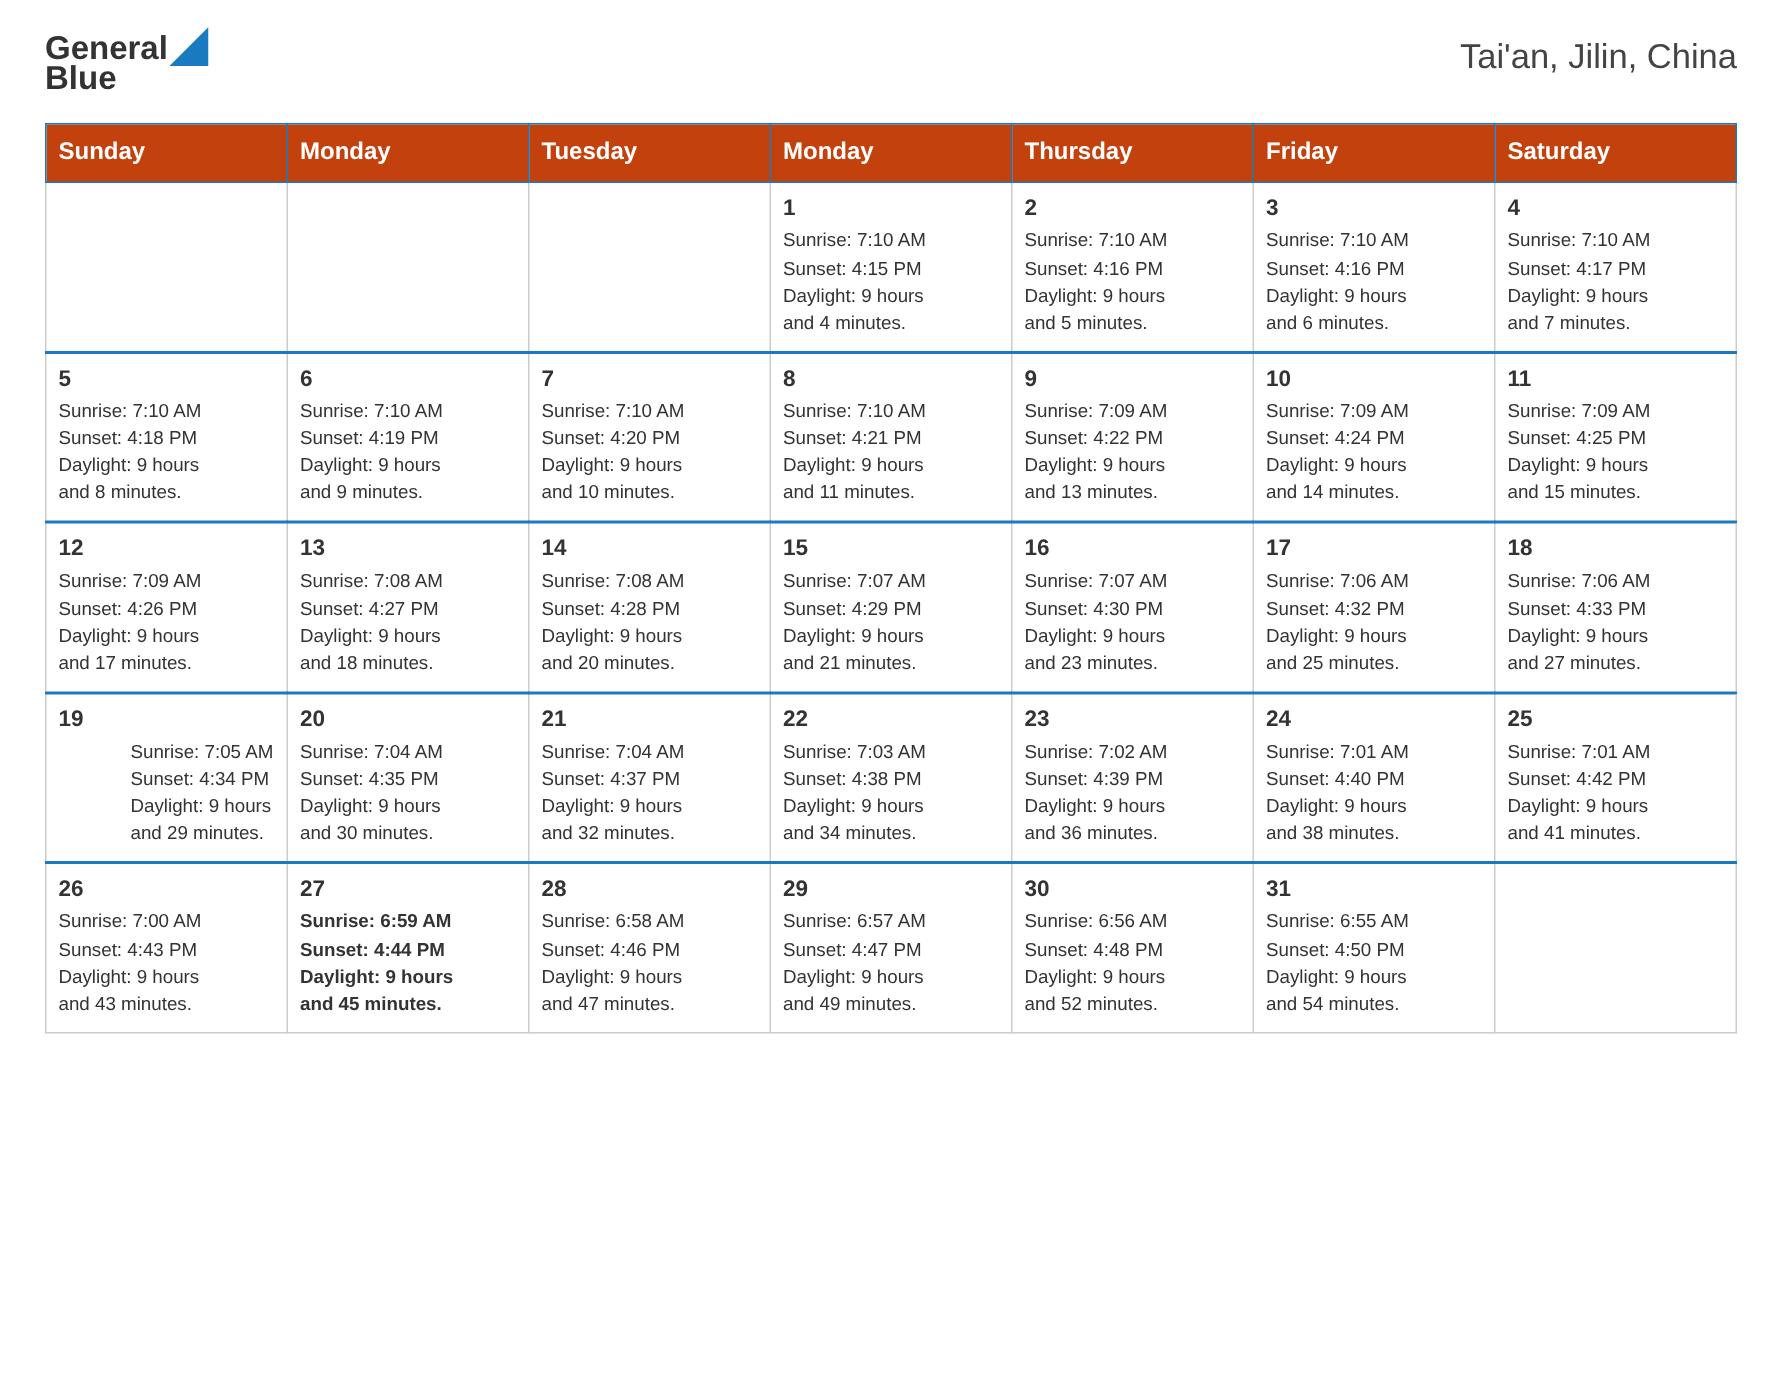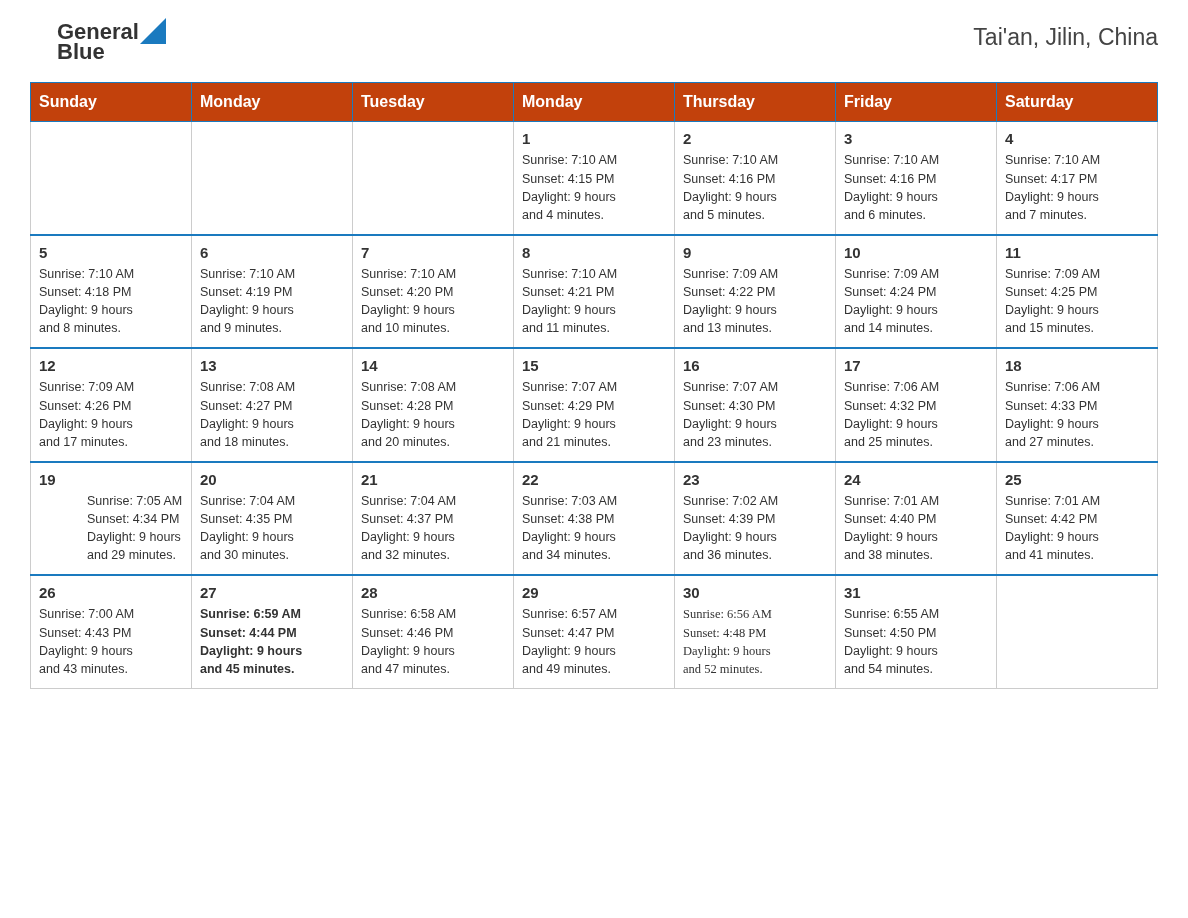--- a/index.html
+++ b/index.html
@@ -13,21 +13,20 @@
     .header {
       display: flex;
       justify-content: space-between;
       align-items: flex-start;
       margin-bottom: 18px;
     }
     .logo {
       display: flex;
       align-items: flex-start;
       gap: 0;
-      margin-left: 27px;
     }
     .logo-text {
       font-size: 22px;
       font-weight: bold;
       color: #333;
       line-height: 1.1;
     }
     .title-block {
       text-align: right;
     }
@@ -332,21 +331,21 @@
         </td>
         <td>
           <span class="day-number">29</span>
           <div class="day-info" style="white-space: pre-line;">Sunrise: 6:57 AM
 Sunset: 4:47 PM
 Daylight: 9 hours
 and 49 minutes.</div>
         </td>
         <td>
           <span class="day-number">30</span>
-          <div class="day-info" style="white-space: pre-line; font-family: Liberation Serif, serif;">Sunrise: 6:56 AM
+          <div class="day-info" style="white-space: pre-line;">Sunrise: 6:56 AM
 Sunset: 4:48 PM
 Daylight: 9 hours
 and 52 minutes.</div>
         </td>
         <td>
           <span class="day-number">31</span>
           <div class="day-info" style="white-space: pre-line;">Sunrise: 6:55 AM
 Sunset: 4:50 PM
 Daylight: 9 hours
 and 54 minutes.</div>

